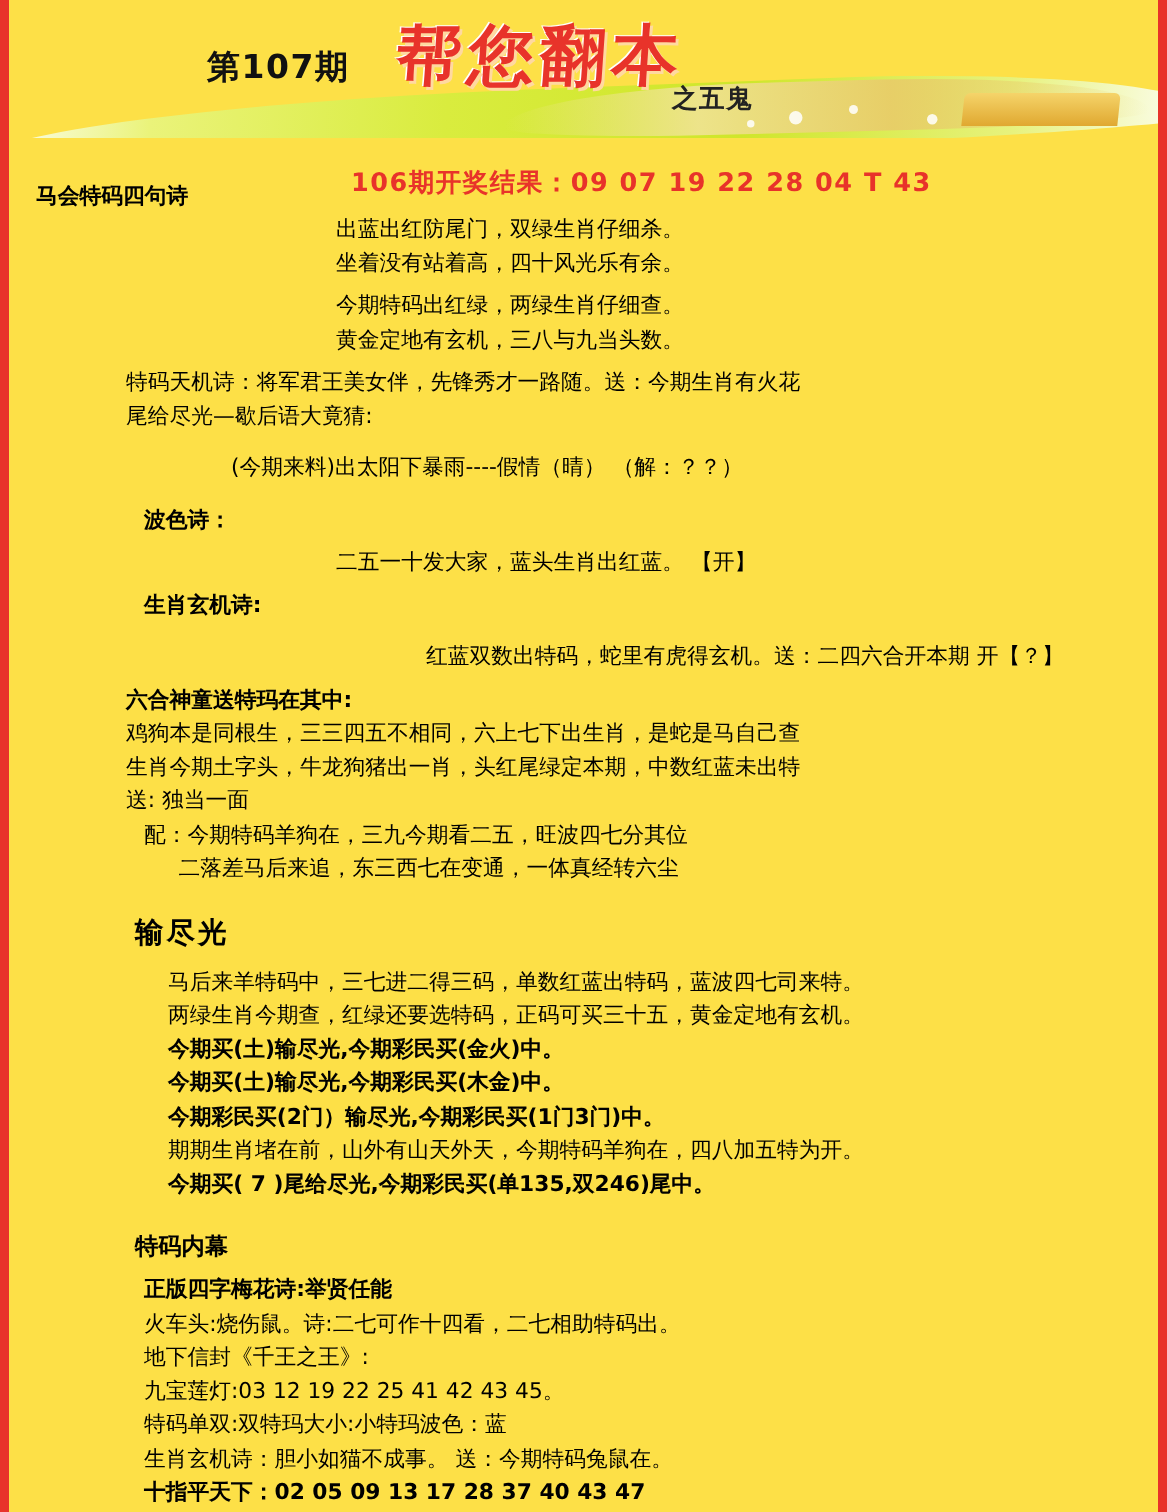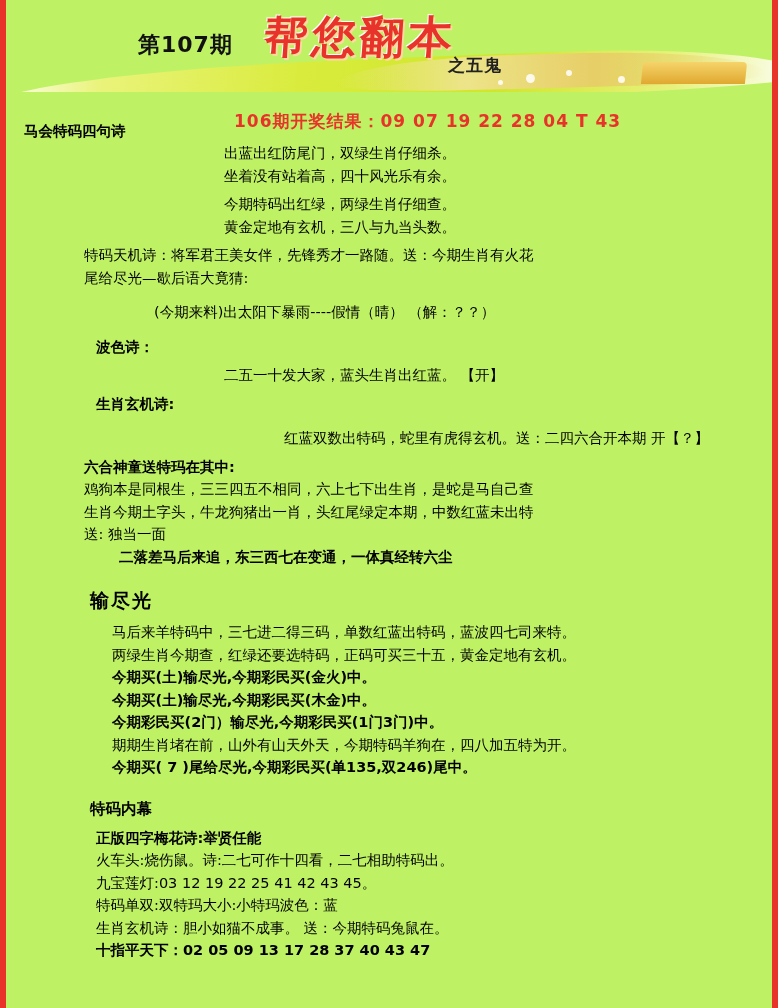--- a/index.html
+++ b/index.html
@@ -15,21 +15,21 @@
     position: relative;
     overflow: hidden;
   }
   .page {
     position: relative;
     width: 778px;
     height: 1008px;
     box-sizing: border-box;
     border-left: 6px solid #e8332a;
     border-right: 6px solid #e8332a;
-    background: #bef264;
+    background: #fde047;
   }
 
   
   .banner {
     position: relative;
     height: 92px;
     overflow: hidden;
   }
   .banner-issue {
     position: absolute;
@@ -128,21 +128,21 @@
   }
   .lbl {
     font-weight: bold;
     display: inline-block;
   }
   .indent-2 { padding-left: 200px; }
   .indent-3 { padding-left: 130px; }
   .indent-6 { padding-left: 260px; }
   .indent-7 { padding-left: 60px; }
   .indent-8 { padding-left: 72px; }
-  .indent-9 { padding-left: 95px; font-weight: bold; }
+  .indent-9 { padding-left: 95px; }
   .indent-10 { padding-left: 88px; }
   .lbl-left { padding-left: 80px; }
   .blk { margin: 0; }
   .gap-s { height: 6px; }
   .gap-m { height: 12px; }
   .gap-l { height: 18px; }
   .big-head {
     font-weight: bold;
     font-size: 19px;
     letter-spacing: 2px;
@@ -220,20 +220,21 @@
       <div class="line indent-6">红蓝双数出特码，蛇里有虎得玄机。送：二四六合开本期    开【？】</div>
     </div>
 
     <div class="gap-s"></div>
 
     <div class="blk">
       <div class="line indent-7"><span class="lbl">六合神童送特玛在其中:</span></div>
       <div class="line indent-7">鸡狗本是同根生，三三四五不相同，六上七下出生肖，是蛇是马自己查</div>
       <div class="line indent-7">生肖今期土字头，牛龙狗猪出一肖，头红尾绿定本期，中数红蓝未出特</div>
       <div class="line indent-7">送: 独当一面</div>
+      <div class="line indent-8">配：今期特码羊狗在，三九今期看二五，旺波四七分其位</div>
       <div class="line indent-9">二落差马后来追，东三西七在变通，一体真经转六尘</div>
     </div>
 
     <div class="gap-l"></div>
 
     <div class="blk">
       <div class="big-head">输尽光</div>
       <div class="gap-s"></div>
       <div class="line indent-10">马后来羊特码中，三七进二得三码，单数红蓝出特码，蓝波四七司来特。</div>
       <div class="line indent-10">两绿生肖今期查，红绿还要选特码，正码可买三十五，黄金定地有玄机。</div>
@@ -244,20 +245,21 @@
       <div class="line indent-10 bold">今期买( 7 )尾给尽光,今期彩民买(单135,双246)尾中。</div>
     </div>
 
     <div class="gap-l"></div>
 
     <div class="blk">
       <div class="mid-head">特码内幕</div>
       <div class="gap-s"></div>
       <div class="line indent-8 bold">正版四字梅花诗:举贤任能</div>
       <div class="line indent-8">火车头:烧伤鼠。诗:二七可作十四看，二七相助特码出。</div>
+      <div class="line indent-8">地下信封《千王之王》:</div>
       <div class="line indent-8">九宝莲灯:03 12 19 22 25 41 42 43 45。</div>
       <div class="line indent-8">特码单双:双特玛大小:小特玛波色：蓝</div>
       <div class="line indent-8">生肖玄机诗：胆小如猫不成事。 送：今期特码兔鼠在。</div>
       <div class="line indent-8 bold">十指平天下：02 05 09 13 17 28 37 40 43 47</div>
 
     </div>
 
   </div>
 </div>
 

